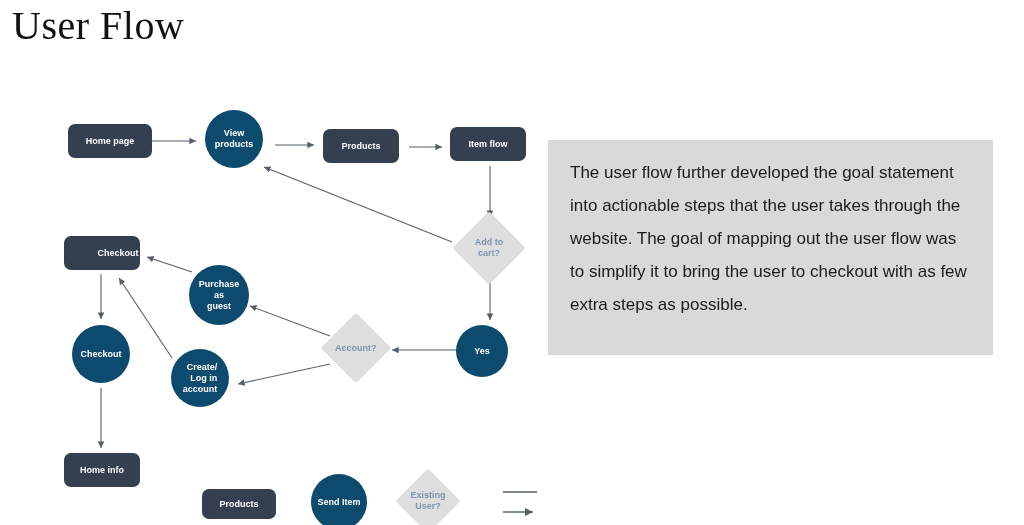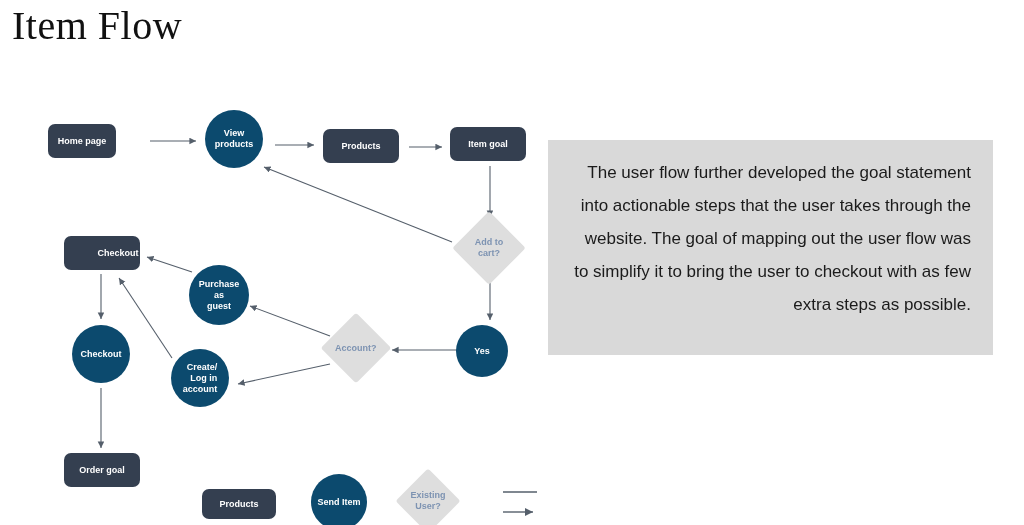--- a/index.html
+++ b/index.html
@@ -78,27 +78,26 @@
     box-sizing: border-box;
     padding: 16px 22px;
     z-index: 3;
   }
   #text-panel p {
     margin: 0;
     font-size: 17px;
     line-height: 33px;
     color: #1b1b1b;
     font-family: "Liberation Sans", sans-serif;
-    text-align: right;
   }
 </style>
 </head>
 <body>
 
-<div id="page-title">Item Flow</div>
+<div id="page-title">User Flow</div>
 
 <svg id="flow-canvas" viewBox="0 0 1024 525" xmlns="http://www.w3.org/2000/svg">
   <defs>
     <marker id="arrowhead" markerWidth="7" markerHeight="7" refX="6" refY="3" orient="auto">
       <path d="M0,0 L6,3 L0,6 z" fill="#555f6b"></path>
     </marker>
   </defs>
   <g stroke="#555f6b" stroke-width="1.1" fill="none" marker-end="url(#arrowhead)">
     <line x1="150" y1="141" x2="196" y2="141"></line>
     <line x1="275" y1="145" x2="314" y2="145"></line>
@@ -112,31 +111,31 @@
     <line x1="192" y1="272" x2="147" y2="257"></line>
     <line x1="172" y1="358" x2="119" y2="278"></line>
     <line x1="101" y1="274" x2="101" y2="319"></line>
     <line x1="101" y1="388" x2="101" y2="448"></line>
   </g>
   <line x1="503" y1="492" x2="537" y2="492" stroke="#555f6b" stroke-width="1.4"></line>
   <line x1="503" y1="512" x2="533" y2="512" stroke="#555f6b" stroke-width="1.4" marker-end="url(#arrowhead)"></line>
 </svg>
 
 <div>
-  <div class="node rect" style="left:48px;top:124px;width:68px;height:34px;justify-content:center;">
+  <div class="node rect" style="left:68px;top:124px;width:84px;height:34px;justify-content:center;">
       <span class="nlabel">Home page</span>
     </div>
   <div class="node circle" style="left:205px;top:110px;width:58px;height:58px;">
       <span class="nlabel">View<br>products</span>
     </div>
   <div class="node rect" style="left:323px;top:129px;width:76px;height:34px;">
       <span class="nlabel">Products</span>
     </div>
   <div class="node rect" style="left:450px;top:127px;width:76px;height:34px;">
-      <span class="nlabel">Item goal</span>
+      <span class="nlabel">Item flow</span>
     </div>
   <div class="node diamond" style="left:463px;top:222px;width:52px;height:52px;">
       <span class="dlabel">Add to cart?</span>
     </div>
   <div class="node circle" style="left:456px;top:325px;width:52px;height:52px;">
       <span class="nlabel">Yes</span>
     </div>
   <div class="node diamond" style="left:331px;top:323px;width:50px;height:50px;">
       <span class="dlabel">Account?</span>
     </div>
@@ -146,21 +145,21 @@
   <div class="node circle" style="left:171px;top:349px;width:58px;height:58px;text-align:right;">
       <span class="nlabel">Create/<br>Log in<br>account</span>
     </div>
   <div class="node rect" style="left:64px;top:236px;width:76px;height:34px;padding-left:32px;">
       <span class="nlabel">Checkout</span>
     </div>
   <div class="node circle" style="left:72px;top:325px;width:58px;height:58px;">
       <span class="nlabel">Checkout</span>
     </div>
   <div class="node rect" style="left:64px;top:453px;width:76px;height:34px;">
-      <span class="nlabel">Order goal</span>
+      <span class="nlabel">Home info</span>
     </div>
   <div class="node rect" style="left:202px;top:489px;width:74px;height:30px;">
       <span class="nlabel">Products</span>
     </div>
   <div class="node circle" style="left:311px;top:474px;width:56px;height:56px;">
       <span class="nlabel">Send Item</span>
     </div>
   <div class="node diamond" style="left:405px;top:478px;width:46px;height:46px;">
       <span class="dlabel">Existing<br>User?</span>
     </div>

